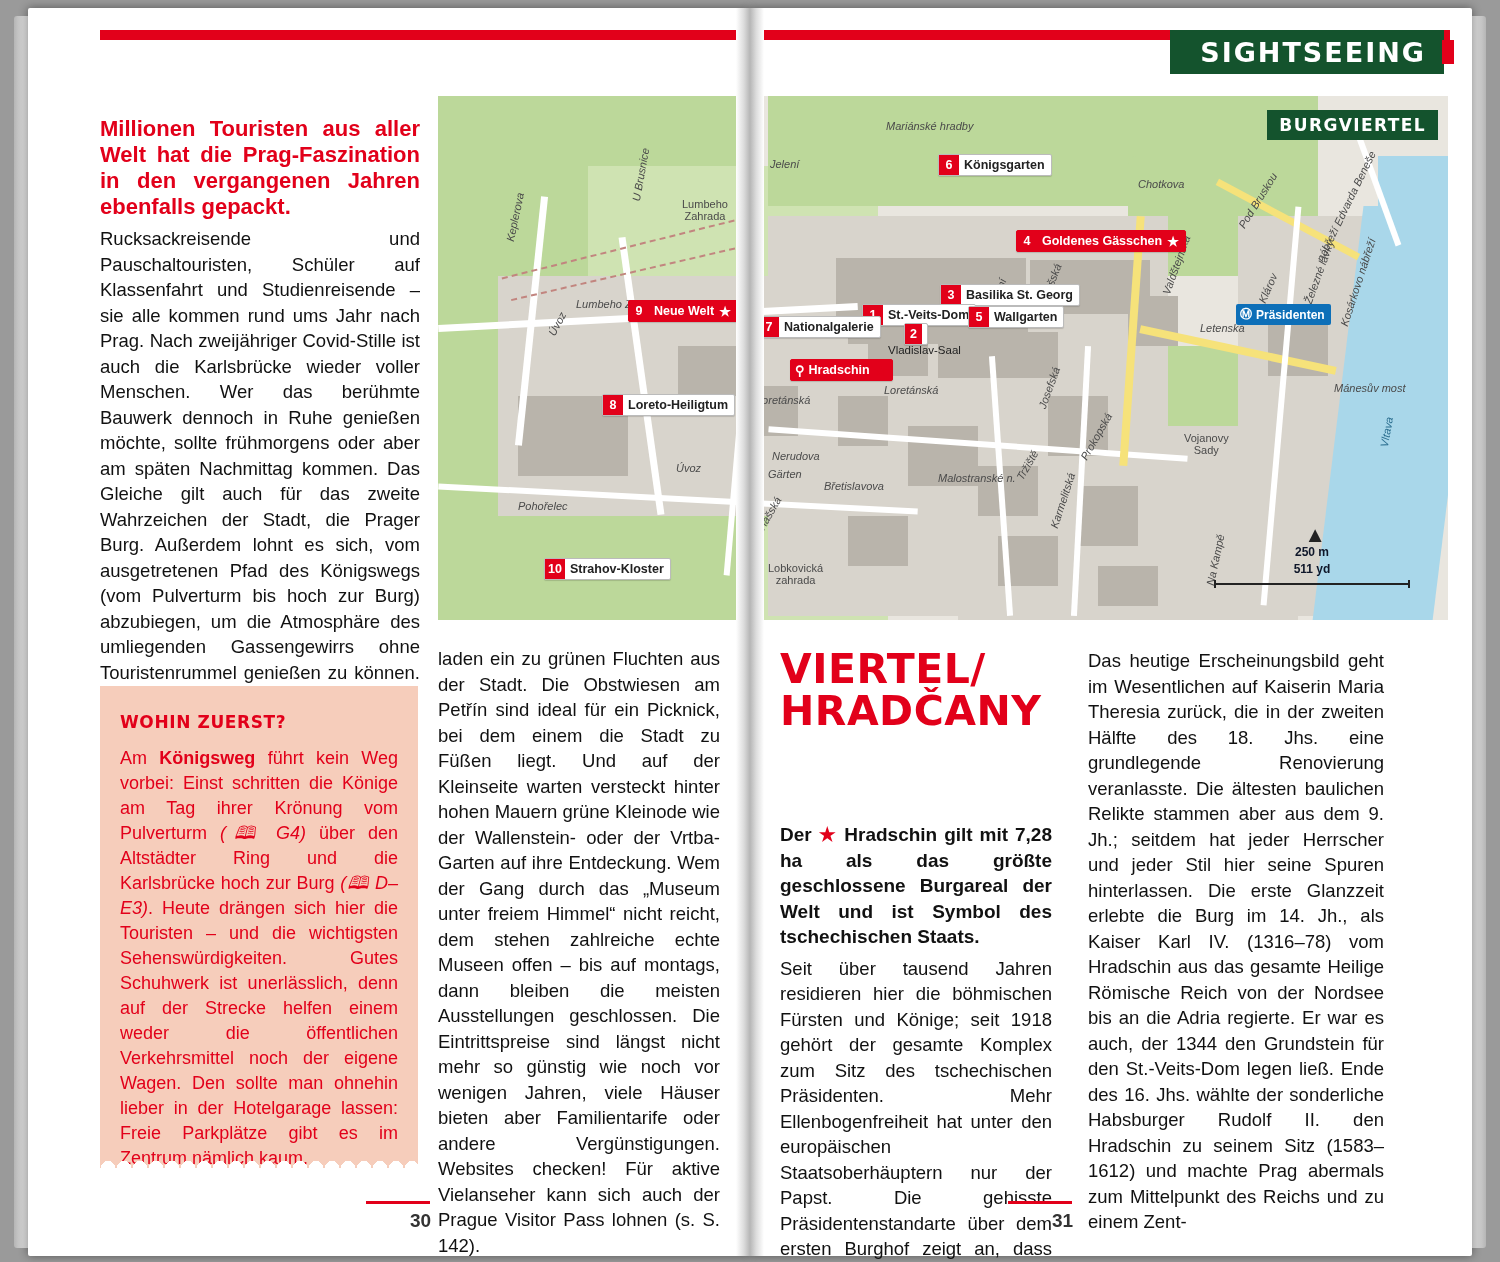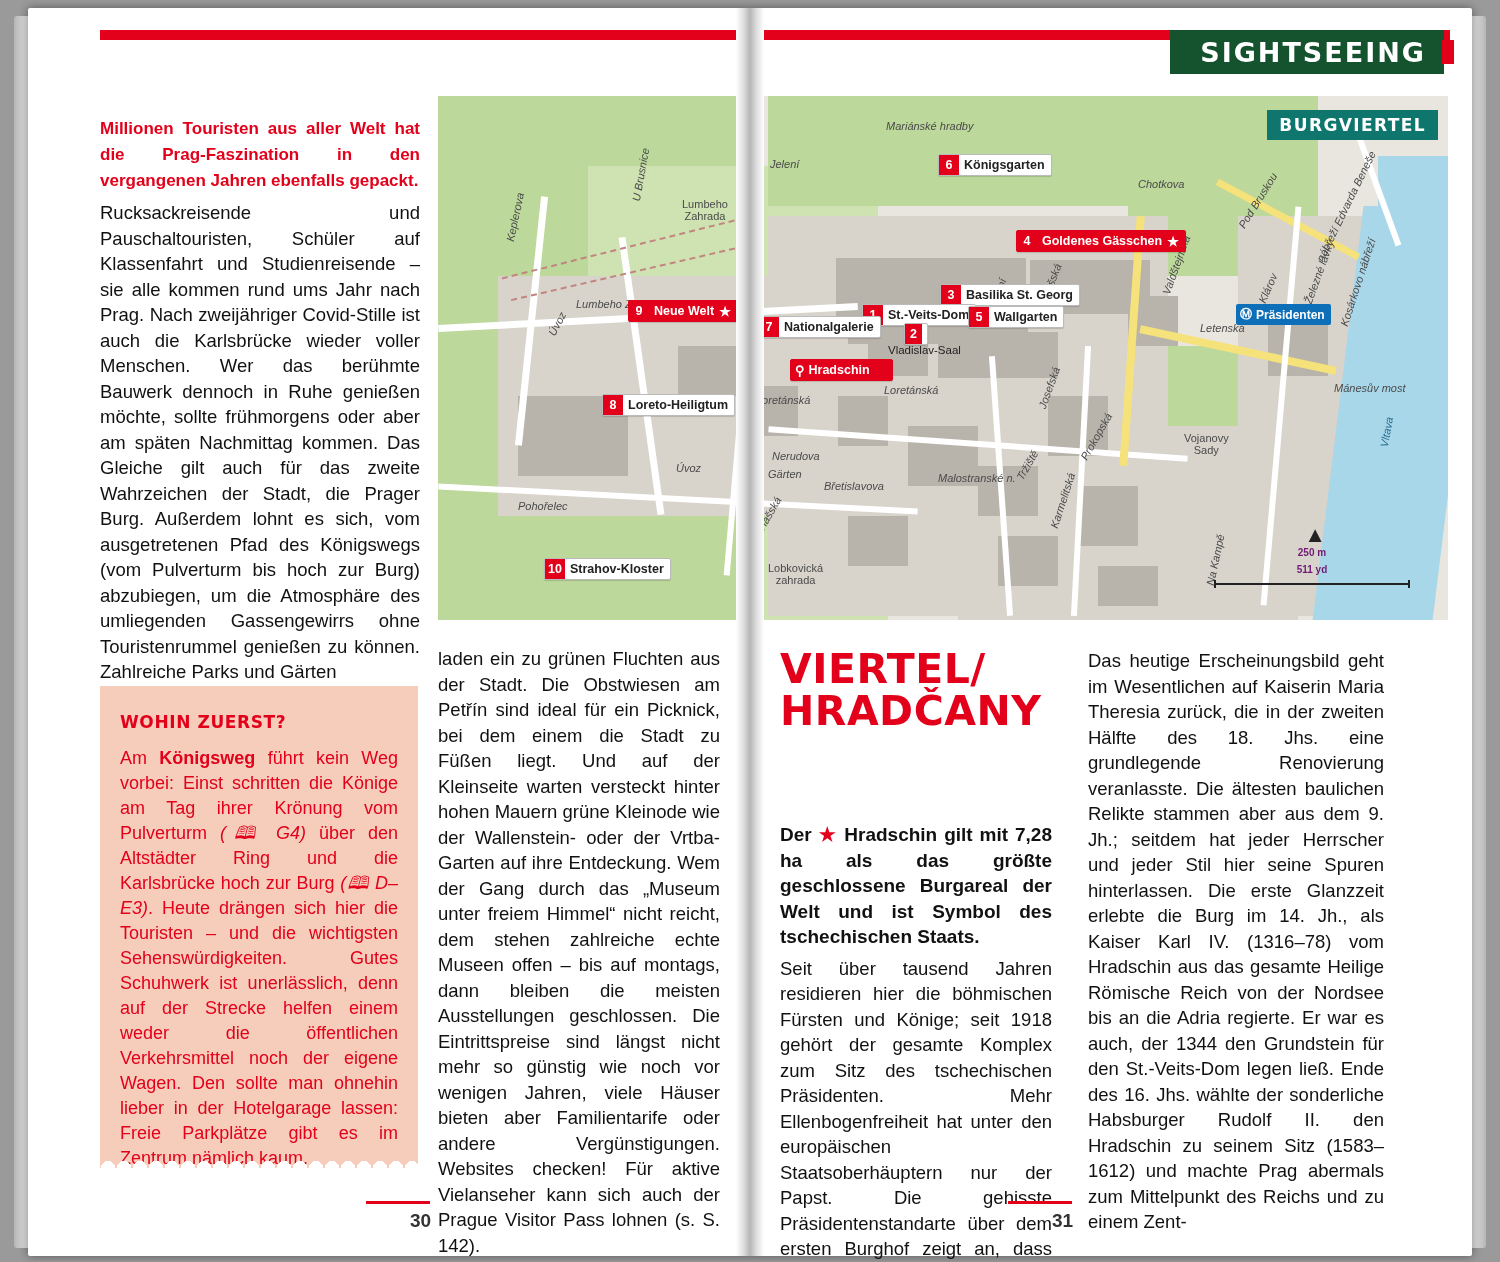--- a/index.html
+++ b/index.html
@@ -51,21 +51,21 @@
     font-family:"DejaVu Sans", sans-serif;
     letter-spacing:2px;
   }
   .header-notch{
     position:absolute;top:32px;right:18px;width:12px;height:24px;background:#e2001a;
   }
 
   
   .col{position:absolute;font-size:18.5px;line-height:25.5px;color:#111;}
   .lead{
-    color:#e2001a;font-weight:bold;font-size:17px;line-height:26px;
+    color:#e2001a;font-weight:bold;font-size:22px;line-height:26px;
     margin:0 0 6px 0;text-align:justify;
   }
   .body-p{margin:0;text-align:justify;hyphens:auto;}
 
   
   .infobox{
     position:absolute;left:100px;top:686px;width:318px;height:482px;
     background:#f6cdbb;
     padding:0;
   }
@@ -113,32 +113,32 @@
     background:#e2001a;color:#fff;width:20px;height:20px;
     display:flex;align-items:center;justify-content:center;
     font-size:12.5px;font-weight:bold;margin-right:5px;
   }
   .poi .star{color:#e2001a;margin-left:5px;font-size:13px;}
   .poi.solid{background:#e2001a;color:#fff;border-color:#e2001a;}
   .poi.solid .star{color:#fff;}
   .poi.pin{background:#e2001a;color:#fff;border-color:#e2001a;padding-left:4px;}
   .poi.pin .pinico{margin-right:4px;font-size:13px;}
   .burgviertel{
-    position:absolute;right:10px;top:14px;background:#0f766e;color:#fff;
+    position:absolute;right:10px;top:14px;background:#14532d;color:#fff;
     font-weight:bold;font-size:17px;letter-spacing:1.4px;padding:5px 12px;
     font-family:"DejaVu Sans", sans-serif;
   }
   .metro{
     position:absolute;display:flex;align-items:center;
     background:#0d6fb8;color:#fff;font-size:12px;font-weight:bold;
     padding:2px 6px 2px 4px;border-radius:2px;
   }
   .metro .m{margin-right:4px;font-size:12px;}
   .scalebar{position:absolute;right:38px;bottom:32px;width:196px;text-align:center;}
-  .scalebar .txt{font-size:10px;font-weight:bold;color:#701a75;line-height:17px;}
+  .scalebar .txt{font-size:12px;font-weight:bold;color:#0f172a;line-height:17px;}
   .scalebar .bar{position:relative;height:8px;margin-top:2px;}
   .scalebar .bar:before{content:"";position:absolute;left:0;right:0;top:3px;height:2px;background:#222;}
   .scalebar .bar:after{content:"";position:absolute;left:0;top:0;width:2px;height:8px;background:#222;}
   .scalebar .bar .rt{position:absolute;right:0;top:0;width:2px;height:8px;background:#222;}
   .northarrow{position:absolute;right:122px;bottom:72px;font-size:22px;color:#222;font-weight:bold;}
 
   
   .bigtitle{
     position:absolute;color:#e2001a;font-weight:bold;
     font-family:"DejaVu Sans", sans-serif;

